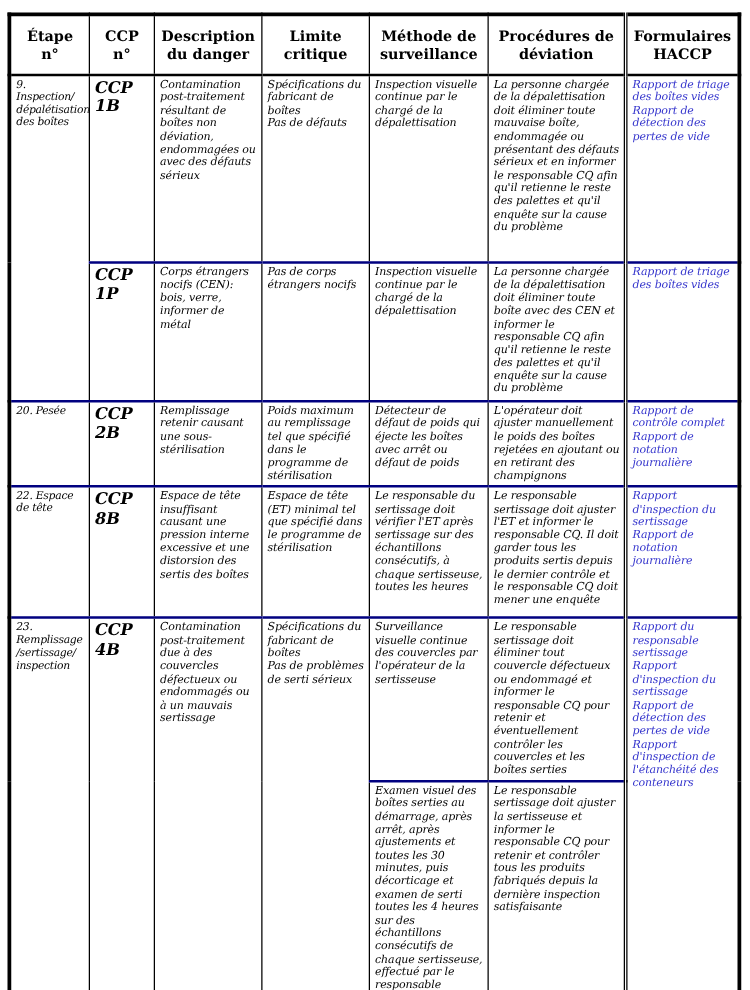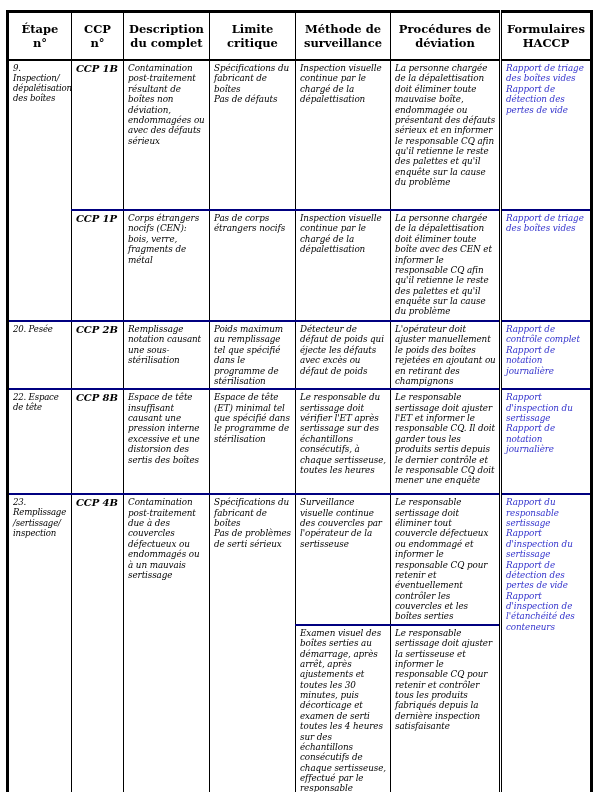--- a/index.html
+++ b/index.html
@@ -30,21 +30,21 @@
     text-align: left;
     font-style: italic;
     font-size: 8.8px;
     line-height: 1.18;
     letter-spacing: -0.1px;
     padding: 2px 3px 2px 4px;
     border-left: 1px solid #000;
     white-space: pre-line;
     overflow: hidden;
   }
-  td.ccp { font-weight: bold; font-size: 10px; }
+  td.ccp { font-weight: bold; font-size: 13px; }
   td.etape { font-size: 8.6px; letter-spacing: -0.2px; }
   td.forms { color: #3333cc; }
   .dbl { border-left: 3px double #000 !important; }
 
   tr.sep td { border-top: 2px solid #000080; }
 
   tr.h-1b  { height: 150px; }
   tr.h-1p  { height: 111px; margin-top: 12px; }
   tr.h-20  { height: 56px; margin-top: 40px;  }
   tr.h-22  { height: 105px; }
@@ -65,21 +65,21 @@
         <col style="width:110px">
       <col style="width:91px">
     </colgroup>
     <thead>
       <tr>
         <th>Étape
 n°</th>
         <th>CCP
 n°</th>
         <th>Description
-du complet</th>
+du danger</th>
         <th>Limite
 critique</th>
         <th>Méthode de
 surveillance</th>
         <th>Procédures de
 déviation</th>
         <th class="dbl">Formulaires
 HACCP</th>
       </tr>
     </thead>
@@ -93,32 +93,32 @@
         <td>Contamination post-traitement résultant de boîtes non déviation, endommagées ou avec des défauts sérieux</td>
         <td>Spécifications du fabricant de boîtes
 Pas de défauts</td>
         <td>Inspection visuelle continue par le chargé de la dépalettisation</td>
         <td>La personne chargée de la dépalettisation doit éliminer toute mauvaise boîte, endommagée ou présentant des défauts sérieux et en informer le responsable CQ afin qu'il retienne le reste des palettes et qu'il enquête sur la cause du problème</td>
         <td class="forms dbl">Rapport de triage des boîtes vides
 Rapport de détection des pertes de vide</td>
       </tr>
       <tr class="sep h-1p">
         <td class="ccp">CCP 1P</td>
-        <td>Corps étrangers nocifs (CEN): bois, verre, fragments de métal</td>
+        <td>Corps étrangers nocifs (CEN): bois, verre, informer de métal</td>
         <td>Pas de corps étrangers nocifs</td>
         <td>Inspection visuelle continue par le chargé de la dépalettisation</td>
         <td>La personne chargée de la dépalettisation doit éliminer toute boîte avec des CEN et informer le responsable CQ afin qu'il retienne le reste des palettes et qu'il enquête sur la cause du problème</td>
         <td class="forms dbl">Rapport de triage des boîtes vides</td>
       </tr>
       <tr class="sep h-20">
         <td class="etape">20. Pesée</td>
         <td class="ccp">CCP 2B</td>
-        <td>Remplissage notation causant une sous-stérilisation</td>
+        <td>Remplissage retenir causant une sous-stérilisation</td>
         <td>Poids maximum au remplissage tel que spécifié dans le programme de stérilisation</td>
-        <td>Détecteur de défaut de poids qui éjecte les défauts avec excès ou défaut de poids</td>
+        <td>Détecteur de défaut de poids qui éjecte les boîtes avec arrêt ou défaut de poids</td>
         <td>L'opérateur doit ajuster manuellement le poids des boîtes rejetées en ajoutant ou en retirant des champignons</td>
         <td class="forms dbl">Rapport de contrôle complet
 Rapport de notation journalière</td>
       </tr>
       <tr class="sep h-22">
         <td class="etape">22. Espace de tête</td>
         <td class="ccp">CCP 8B</td>
         <td>Espace de tête insuffisant causant une pression interne excessive et une distorsion des sertis des boîtes</td>
         <td>Espace de tête (ET) minimal tel que spécifié dans le programme de stérilisation</td>
         <td>Le responsable du sertissage doit vérifier l'ET après sertissage sur des échantillons consécutifs, à chaque sertisseuse, toutes les heures</td>

